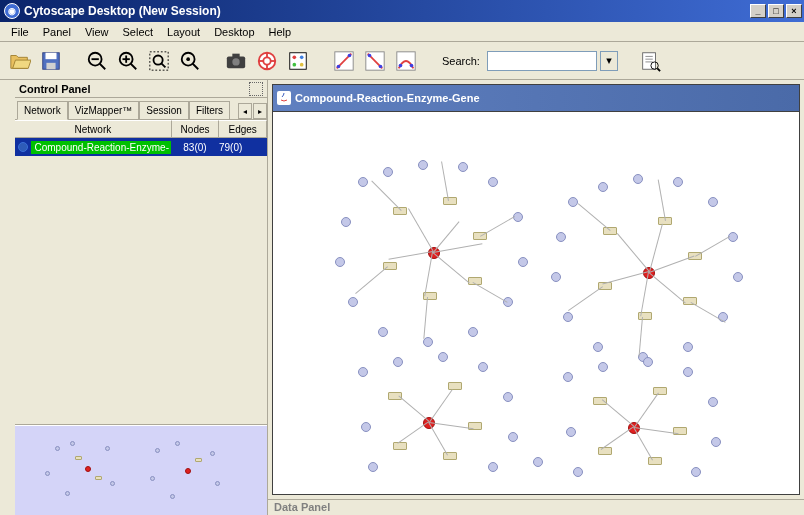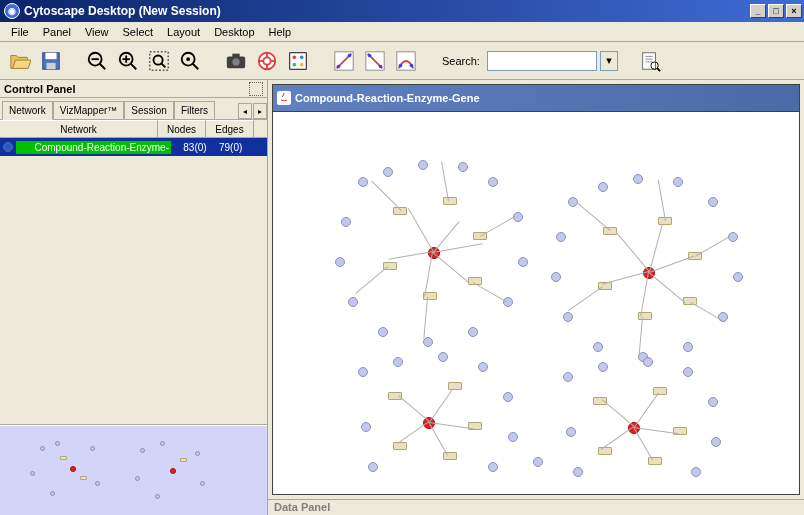--- a/index.html
+++ b/index.html
@@ -11,21 +11,21 @@
   .menubar { background: #ece9d8; height: 20px; display: flex; align-items: center; padding: 0 4px; border-bottom: 1px solid #aca899; }
   .menubar .menuitem { padding: 2px 7px; cursor: pointer; }
   .toolbar { background: #ece9d8; height: 38px; display: flex; align-items: center; padding: 2px 6px; border-bottom: 1px solid #aca899; gap: 3px; }
   .toolbar .tbbtn { width: 28px; height: 28px; display: flex; align-items: center; justify-content: center; cursor: pointer; border: 1px solid transparent; }
   .toolbar .sep { width: 12px; }
   .toolbar svg { width: 22px; height: 22px; }
   .searchlbl { margin-left: 4px; margin-right: 4px; }
   .searchbox { width: 110px; height: 20px; border: 1px solid #7f9db9; background: #fff; }
   .searchdd { width: 18px; height: 20px; border: 1px solid #7f9db9; background: #ece9d8; display: flex; align-items: center; justify-content: center; cursor: pointer; }
   .body { display: flex; height: 435px; }
-  .leftpanel { width: 268px; border-right: 1px solid #aca899; display: flex; flex-direction: column; }
+  .leftpanel { width: 268px; border-right: 1px solid #aca899; display: flex; flex-direction: column; padding-left: 15px; }
   .panelhead { background: #ece9d8; height: 18px; display: flex; align-items: center; padding: 0 4px; font-weight: bold; border-bottom: 1px solid #aca899; }
   .panelhead .spacer { flex: 1; }
   .panelhead .boxicon { width: 14px; height: 14px; border: 1px dotted #666; cursor: pointer; }
   .tabs { display: flex; background: #ece9d8; height: 22px; border-bottom: 1px solid #aca899; align-items: flex-end; padding-left: 2px; }
   .tabs .tab { padding: 3px 6px; border: 1px solid #aca899; border-bottom: none; background: #ece9d8; margin-right: 0px; cursor: pointer; font-size: 10px; position: relative; }
   .tabs .tab.active { background: #ece9d8; border-bottom: 1px solid #ece9d8; margin-bottom: -1px; }
   .tabs .navbtn { width: 14px; height: 16px; border: 1px solid #aca899; background: #ece9d8; display: flex; align-items: center; justify-content: center; margin-left: 1px; cursor: pointer; font-size: 8px; }
   .tabs .spacer { flex: 1; }
   .colhead { display: flex; background: #ece9d8; height: 18px; border-bottom: 1px solid #aca899; }
   .colhead > div { border-right: 1px solid #aca899; display: flex; align-items: center; justify-content: center; font-size: 10px; background: #ece9d8; border-top: 1px solid #fff; }

